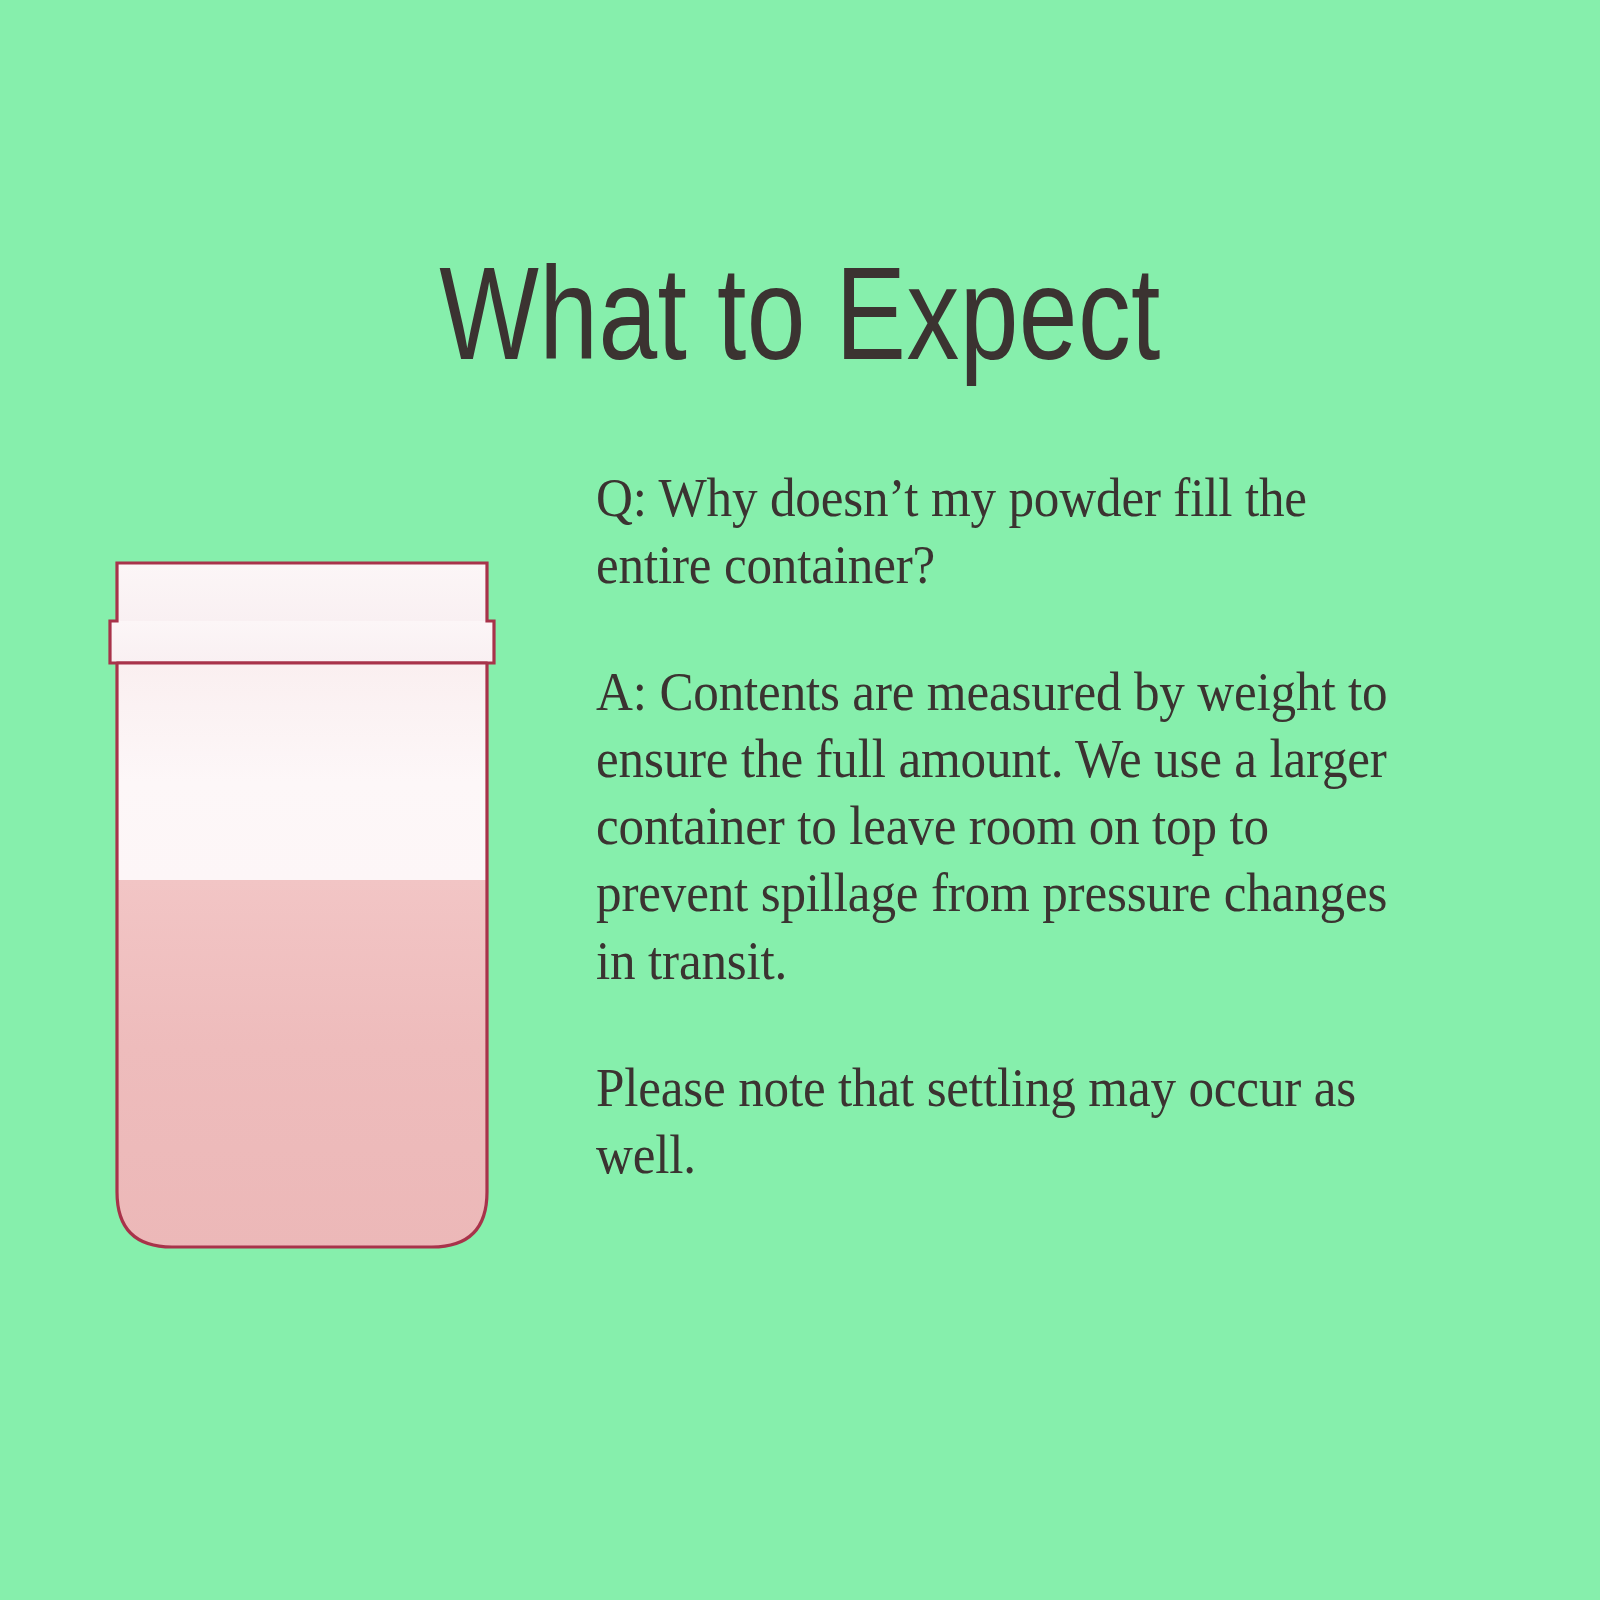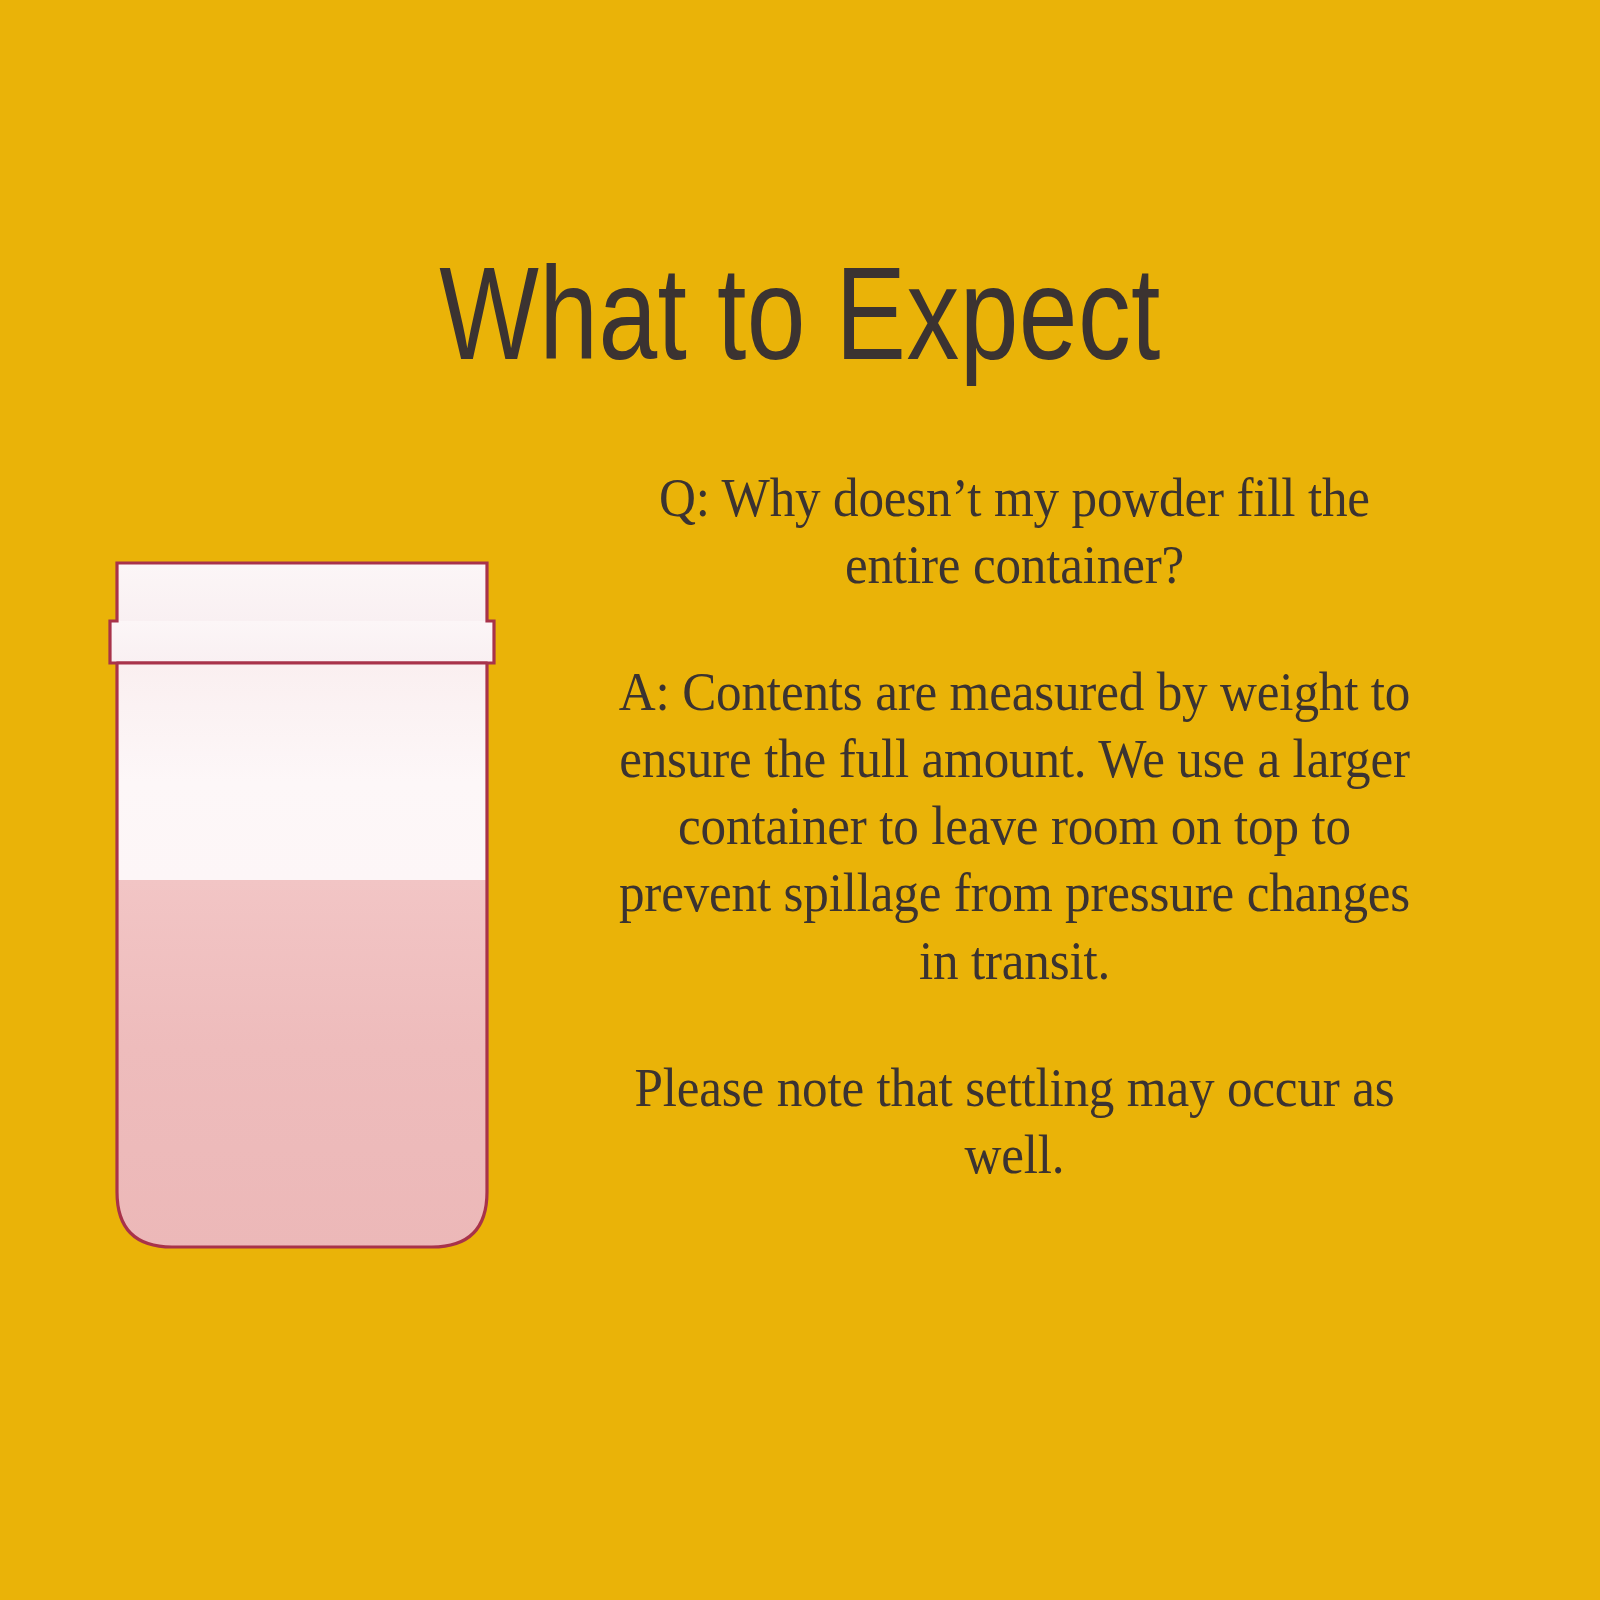--- a/index.html
+++ b/index.html
@@ -14,21 +14,21 @@
     overflow: hidden;
     position: relative;
   }
 
   #page {
     position: absolute;
     left: 0;
     top: 0;
     width: 1600px;
     height: 1600px;
-    background: #eab308;
+    background: #86efac;
   }
 
   
   #page-title {
     position: absolute;
     left: 0;
     top: 160px;
     width: 1600px;
     text-align: center;
     font-family: "Liberation Sans Narrow", "Liberation Sans", sans-serif;
@@ -57,21 +57,20 @@
   }
 
   
   #faq-column {
     position: absolute;
     left: 596px;
     top: 464px;
     width: 900px;
     font-family: "Liberation Serif", "DejaVu Serif", serif;
     color: #3b3331;
-    text-align: center;
   }
   .faq-block {
     font-size: 55px;
     line-height: 1.22;
     letter-spacing: -0.2px;
     transform: scaleX(0.93);
     transform-origin: 0 50%;
     margin: 0;
   }
   #faq-question { margin-bottom: 60px; }

